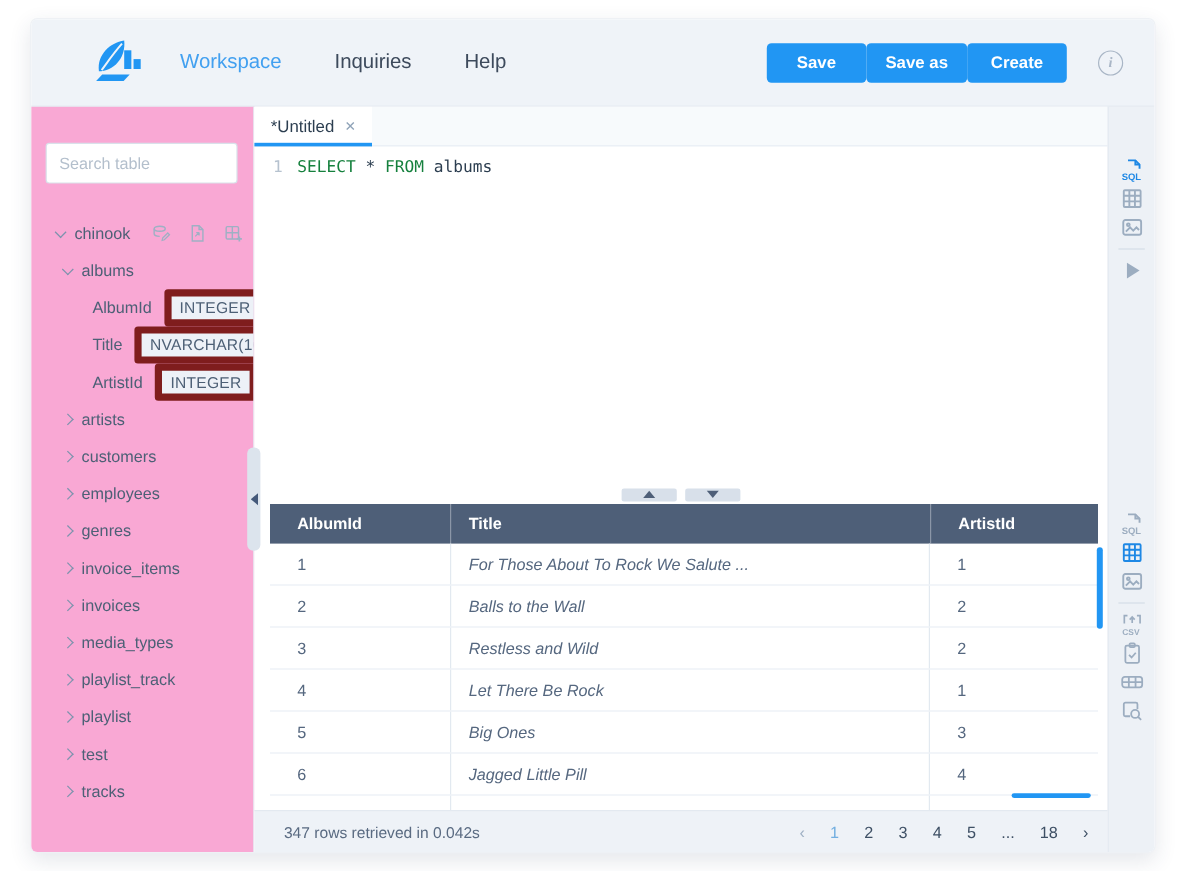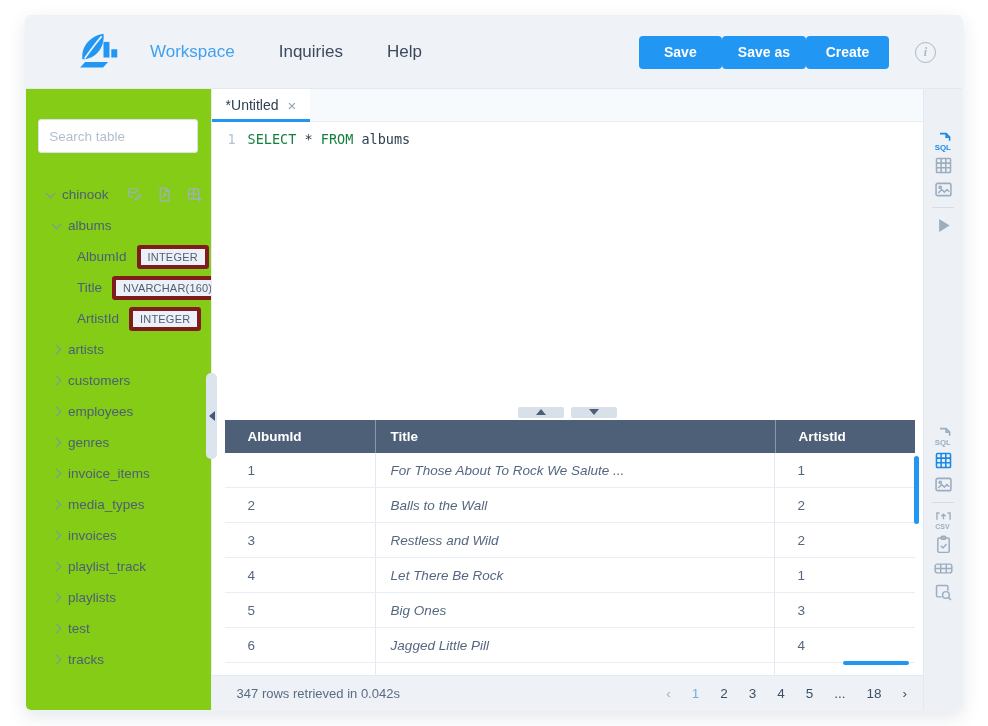--- a/index.html
+++ b/index.html
@@ -21,33 +21,33 @@
     padding:0 16px; cursor:pointer; }
   .info-ic { width:21px; height:21px; border:1.6px solid #a9b6c6; border-radius:50%;
     color:#a9b6c6; font-size:12px; font-weight:700; display:flex; align-items:center;
     justify-content:center; margin-left:26px; margin-right:8px; cursor:pointer;
     font-family:"Liberation Serif", serif; font-style:italic; }
 
   
   .app-body { position:relative; display:flex; height:622px; }
 
   
-  .sidebar { width:186px; border-right:1px solid #e7edf3; background:#84cc16; padding-top:30px; overflow:hidden; }
+  .sidebar { width:186px; border-right:1px solid #e7edf3; background:#f9a8d4; padding-top:30px; overflow:hidden; }
   .search-input { display:block; width:160px; height:34px; margin:0 auto; border:1px solid #d9e1ea;
     border-radius:3px; padding:0 10px; font-size:13.5px; color:#45586e; font-family:"Liberation Sans",sans-serif; }
   .search-input::placeholder { color:#b3bfcc; }
   .tree { margin-top:26px; font-size:13.5px; color:#4d6076; }
   .trow { height:31px; display:flex; align-items:center; gap:8px; cursor:pointer; }
   .lvl0 { padding-left:13px;justify-content:center; } .lvl1 { padding-left:27px; } .lvl2 { padding-left:51px; }
   .chev { width:7px; height:7px; border-right:1.7px solid #7d93ad; border-bottom:1.7px solid #7d93ad; flex:0 0 auto; }
   .chev.right { transform:rotate(-45deg); }
   .chev.down  { transform:rotate(45deg); margin-top:-3px; }
   .db-icons { display:flex; gap:13px; margin-left:9px; color:#9fb0c4; }
   .db-icons svg { width:17px; height:17px; }
-  .type-badge { font-size:11px; background:#edf1f7; border:4px solid #7f1d1d; border-radius:3px;
+  .type-badge { font-size:13px; background:#edf1f7; border:6px solid #7f1d1d; border-radius:3px;
     color:#4d6076; padding:2px 7px; margin-left:2px; letter-spacing:.2px; }
   .collapse-handle { position:absolute; left:180px; top:284px; width:11px; height:86px;
     background:#dce4ed; border-radius:5px; display:flex; align-items:center; justify-content:center;
     cursor:pointer; z-index:5; }
   .collapse-handle .tri { width:0; height:0; border-top:5px solid transparent;
     border-bottom:5px solid transparent; border-right:6px solid #44597a; }
 
   
   .main { width:713px; display:flex; flex-direction:column; background:#fff; }
   .tabbar { height:33px; background:#f7fafc; border-bottom:1px solid #e8eef4; display:flex; }
@@ -186,33 +186,33 @@
         <div class="trow lvl1">
           <span class="chev right"></span>
           <span>genres</span>
         </div>
         <div class="trow lvl1">
           <span class="chev right"></span>
           <span>invoice_items</span>
         </div>
         <div class="trow lvl1">
           <span class="chev right"></span>
+          <span>invoices</span>
+        </div>
+        <div class="trow lvl1">
+          <span class="chev right"></span>
           <span>media_types</span>
         </div>
         <div class="trow lvl1">
           <span class="chev right"></span>
-          <span>invoices</span>
-        </div>
-        <div class="trow lvl1">
-          <span class="chev right"></span>
           <span>playlist_track</span>
         </div>
         <div class="trow lvl1">
           <span class="chev right"></span>
-          <span>playlists</span>
+          <span>playlist</span>
         </div>
         <div class="trow lvl1">
           <span class="chev right"></span>
           <span>test</span>
         </div>
         <div class="trow lvl1">
           <span class="chev right"></span>
           <span>tracks</span>
         </div>
       </div>

